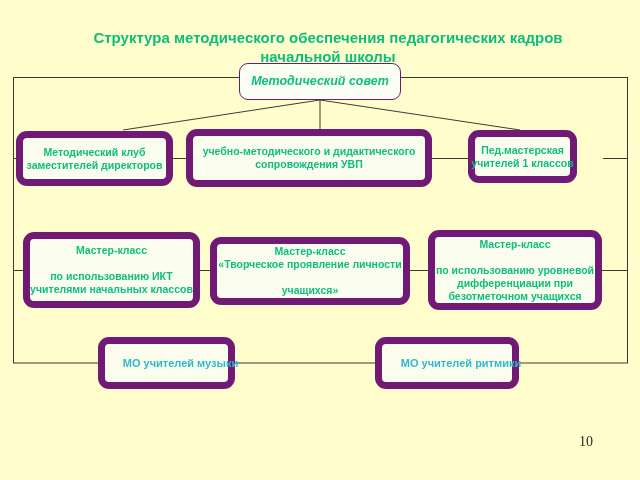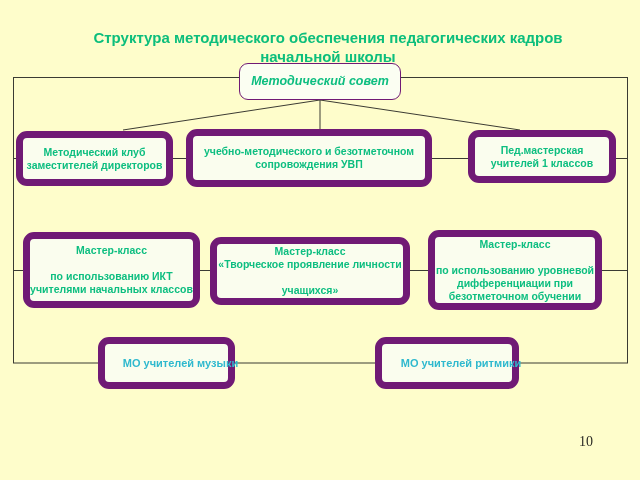--- a/index.html
+++ b/index.html
@@ -82,25 +82,25 @@
   <div class="node root" style="left:239px;top:63px;width:162px;height:37px;">
     <span class="line">Методический совет</span>
   </div>
 
   <div class="node" style="left:16px;top:131px;width:157px;height:55px;">
     <span class="line">Методический клуб</span>
     <span class="line">заместителей директоров</span>
   </div>
 
   <div class="node" style="left:186px;top:129px;width:246px;height:58px;">
-    <span class="line">учебно-методического и безотметочном</span>
+    <span class="line">учебно-методического и дидактического</span>
     <span class="line">сопровождения УВП</span>
   </div>
 
-  <div class="node" style="left:468px;top:130px;width:148px;height:53px;">
+  <div class="node" style="left:468px;top:130px;width:109px;height:53px;">
     <span class="line">Пед.мастерская</span>
     <span class="line">учителей 1 классов</span>
   </div>
 
   <div class="node" style="left:23px;top:232px;width:177px;height:76px;">
     <span class="line">Мастер-класс</span>
     <span class="line"></span>
     <span class="line">по использованию ИКТ</span>
     <span class="line">учителями начальных классов</span>
   </div>
@@ -110,21 +110,21 @@
     <span class="line">«Творческое проявление личности</span>
     <span class="line"></span>
     <span class="line">учащихся»</span>
   </div>
 
   <div class="node" style="left:428px;top:230px;width:174px;height:80px;">
     <span class="line">Мастер-класс</span>
     <span class="line"></span>
     <span class="line">по использованию уровневой</span>
     <span class="line">дифференциации при</span>
-    <span class="line">безотметочном обучении</span>
+    <span class="line">безотметочном учащихся</span>
   </div>
 
   <div class="node cyan" style="left:98px;top:337px;width:137px;height:52px;">
     <span class="line">МО учителей музыки</span>
   </div>
 
   <div class="node cyan" style="left:375px;top:337px;width:144px;height:52px;">
     <span class="line">МО учителей ритмики</span>
   </div>
 

